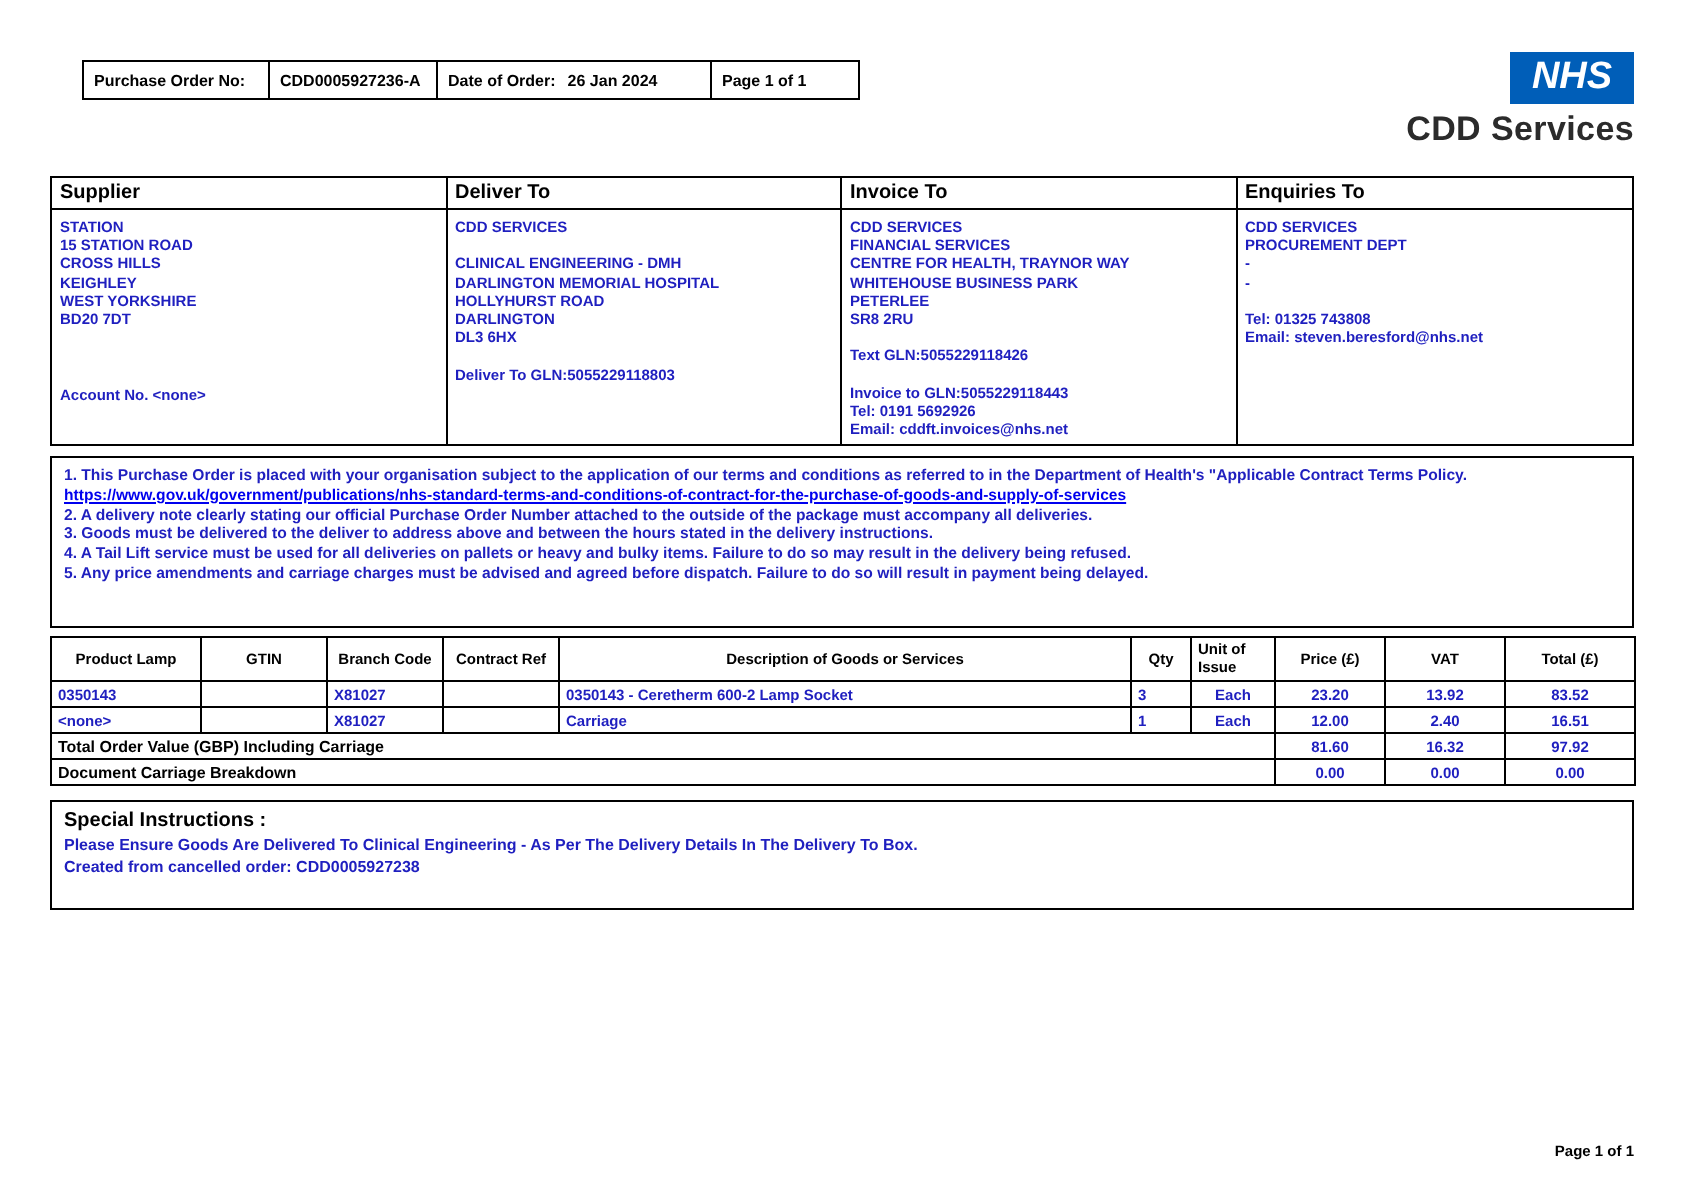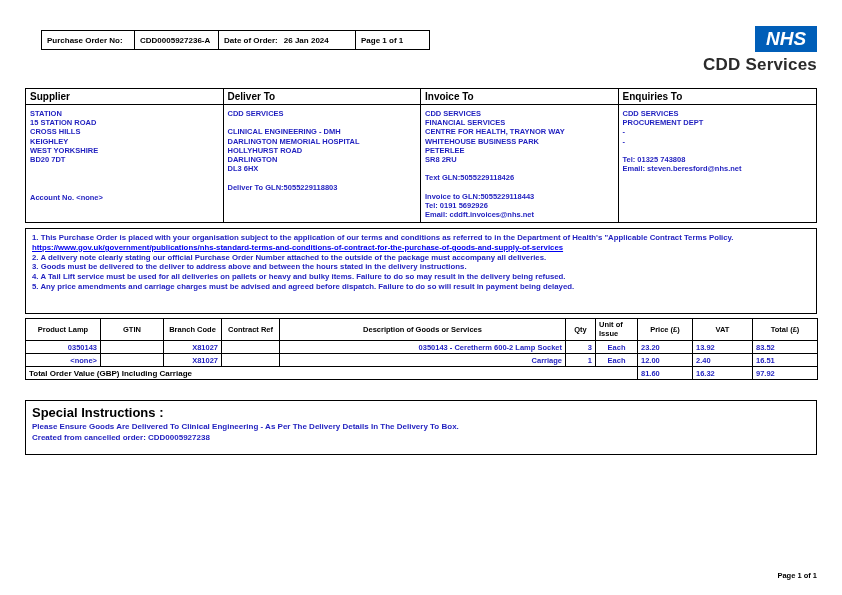--- a/index.html
+++ b/index.html
@@ -40,28 +40,28 @@
   .imp-title{font-size:8.5px;font-weight:bold;color:#000;margin-bottom:2px;}
   .imp-line{font-size:7.8px;font-weight:bold;color:var(--doc-blue);line-height:9.8px;white-space:nowrap;}
   .imp-link{font-size:7.8px;font-weight:bold;color:var(--link-blue);text-decoration:underline;
     line-height:9.8px;display:block;white-space:nowrap;}
 
   
   .items{position:absolute;left:25px;top:318px;width:792px;border-collapse:collapse;table-layout:fixed;}
   .items th,.items td{border:1px solid #000;font-size:7.5px;padding:1px 3px;overflow:hidden;white-space:nowrap;}
   .items th{height:22px;font-weight:bold;color:#000;text-align:center;vertical-align:middle;}
   .items th.al{text-align:left;vertical-align:top;white-space:normal;}
-  .items td{height:13px;font-weight:bold;color:var(--doc-blue);vertical-align:middle;text-align:right;}
-  .items td.num{text-align:left;}
+  .items td{height:13px;font-weight:bold;color:var(--doc-blue);vertical-align:middle;}
+  .items td.num{text-align:center;}
   .items td.ctr{text-align:center;}
   .items td.tlabel{text-align:left;color:#000;font-size:8px;padding-right:6px;}
 
   
   .spec-box{position:absolute;left:25px;top:400px;width:792px;height:55px;border:1px solid #000;padding:4px 6px;}
-  .spec-title{font-size:13px;font-weight:bold;color:#000;margin-bottom:2px;}
+  .spec-title{font-size:10px;font-weight:bold;color:#000;margin-bottom:2px;}
   .spec-line{font-size:8px;font-weight:bold;color:var(--doc-blue);line-height:10.6px;white-space:nowrap;}
 
   
   .footer-page{position:absolute;right:25px;top:571px;font-size:7.5px;font-weight:bold;color:#000;}
 </style>
 </head>
 <body>
 
 <div class="page">
 
@@ -202,20 +202,26 @@
       <td class="num">12.00</td>
       <td class="num">2.40</td>
       <td class="num">16.51</td>
     </tr>
     <tr>
       <td class="tlabel" colspan="7">Total Order Value (GBP) Including Carriage</td>
       <td class="num">81.60</td>
       <td class="num">16.32</td>
       <td class="num">97.92</td>
     </tr>
+    <tr>
+      <td class="tlabel" colspan="7">Document Carriage Breakdown</td>
+      <td class="num">0.00</td>
+      <td class="num">0.00</td>
+      <td class="num">0.00</td>
+    </tr>
   </tbody>
     </table>
 
   <div class="spec-box">
     <div class="spec-title">Special Instructions :</div>
     <div class="spec-line">Please Ensure Goods Are Delivered To Clinical Engineering - As Per The Delivery Details In The Delivery To Box.</div>
     <div class="spec-line">Created from cancelled order: CDD0005927238</div>
   </div>
 
   <div class="footer-page">Page 1 of 1</div>

